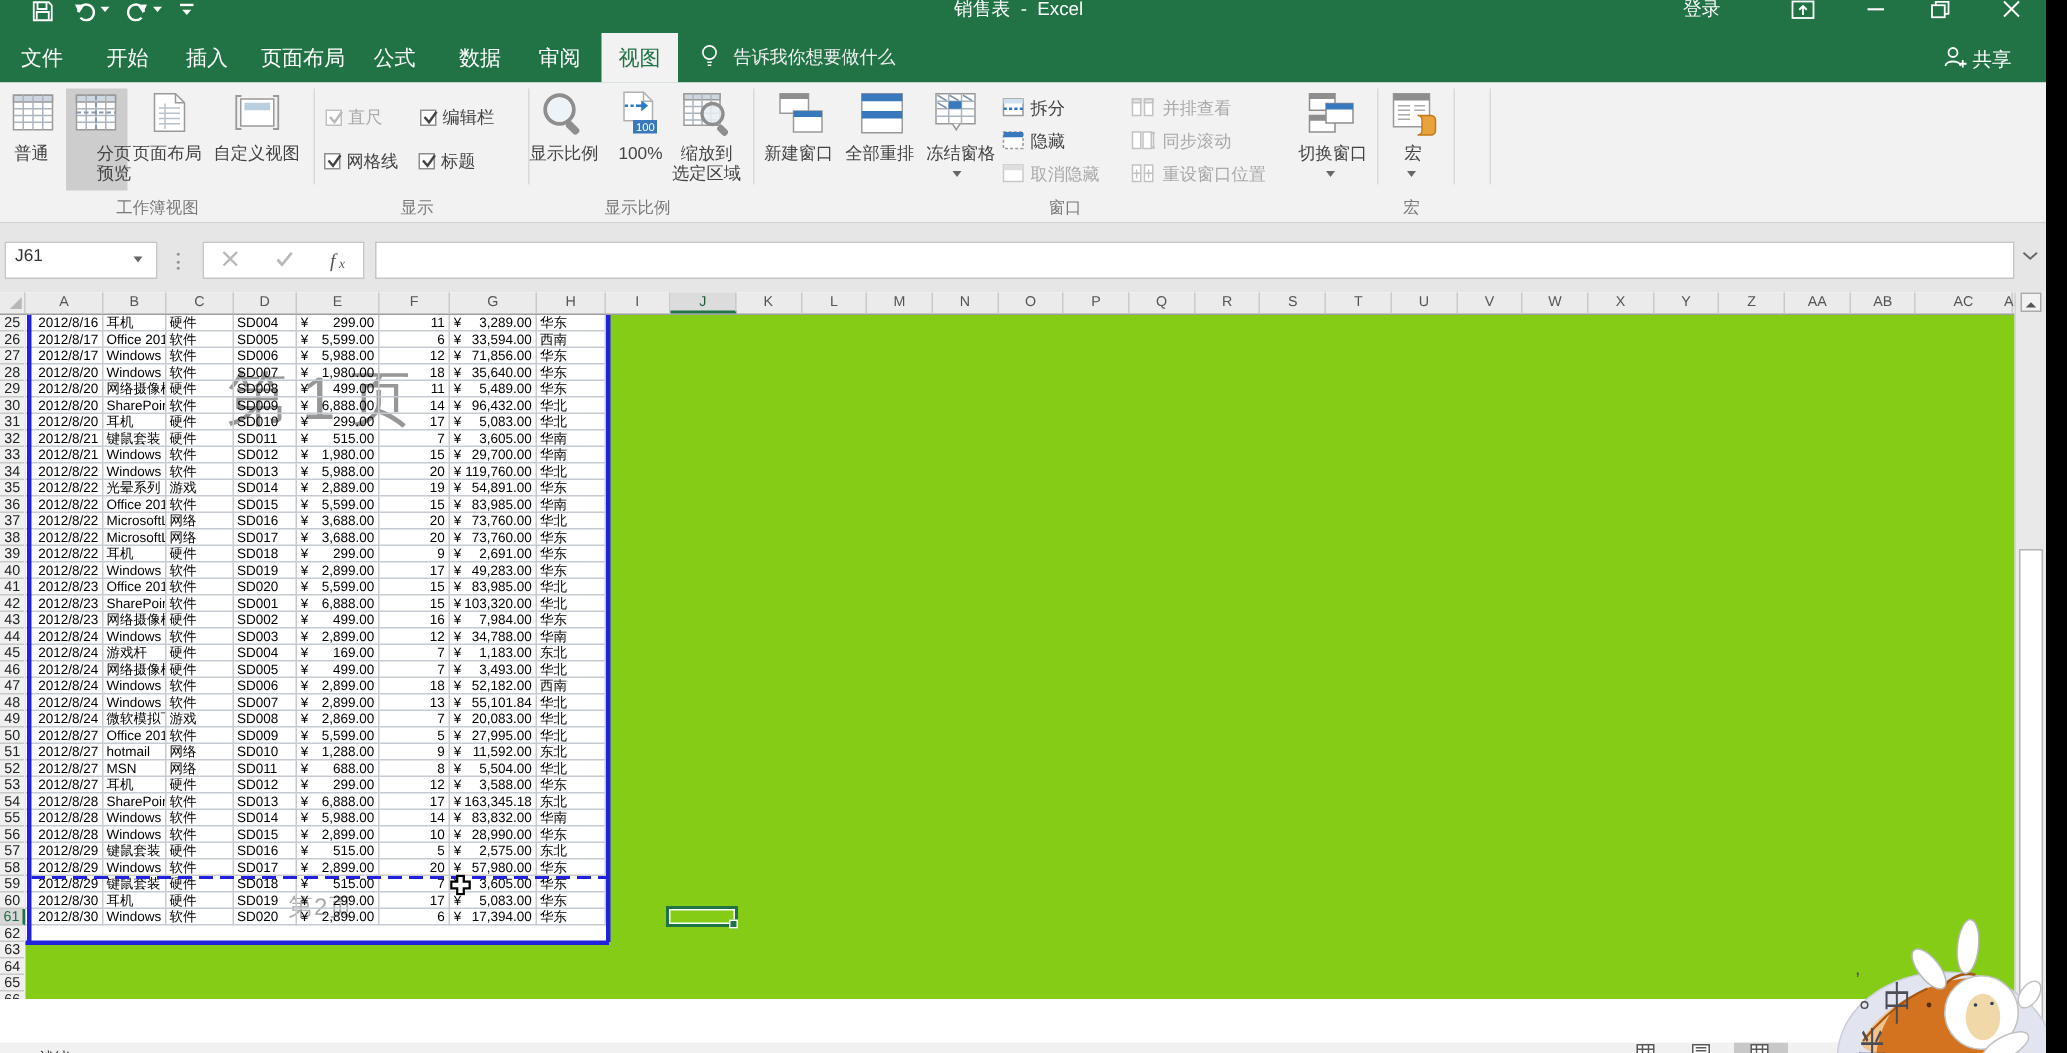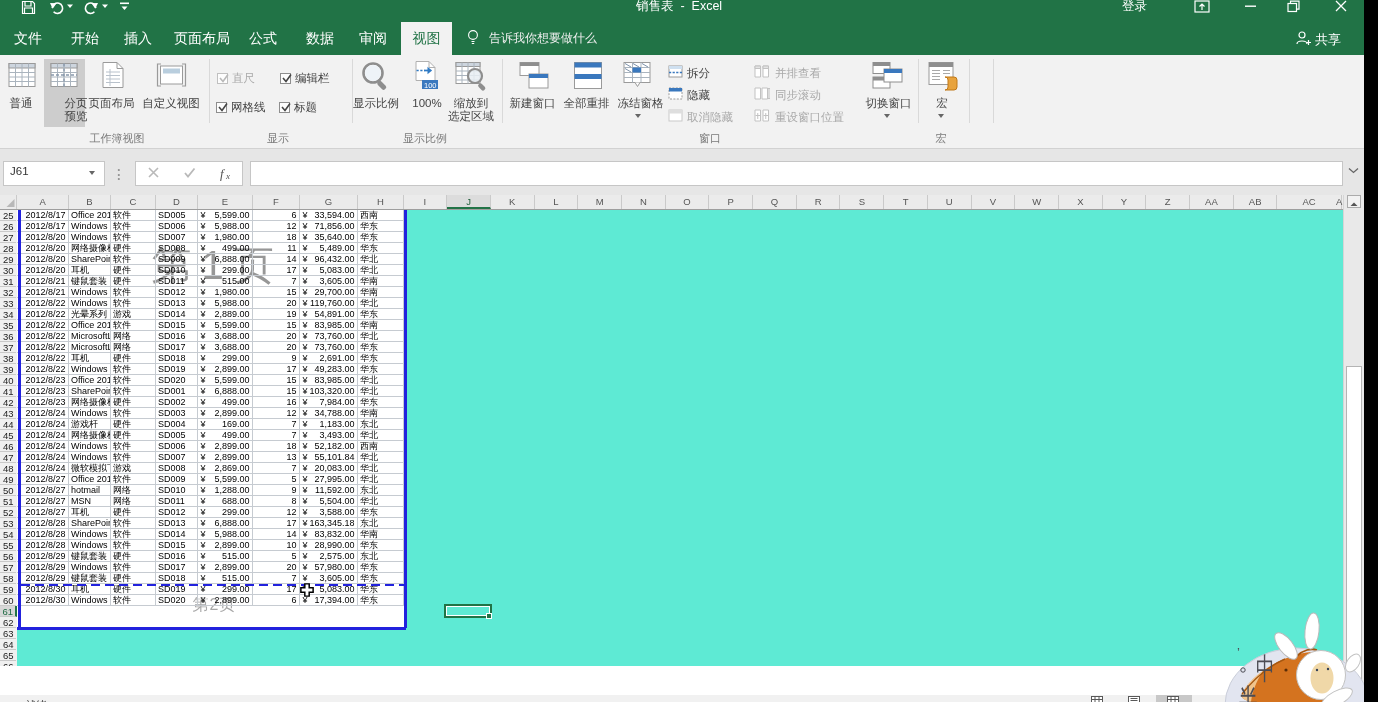--- a/index.html
+++ b/index.html
@@ -28,21 +28,21 @@
 .wbox{position:absolute;top:12px;height:25px;background:#fff;border:1px solid #c6c6c6}
 #nbox{left:3px;width:101.5px}
 #fxbox{left:135px;width:108px}
 #fmbox{left:250px;width:1093px}
 
 #chead{position:absolute;left:0;top:195px;width:1364px;height:14.5px;background:#ebebeb;border-bottom:1px solid #9e9e9e}
 .chc{position:absolute;top:0;height:13.5px;font-size:9.5px;color:#555;text-align:center;line-height:13px;border-right:1px solid #cacaca}
 .selc{background:#dcdcdc;border-bottom:2px solid #217346;color:#1e5c38;height:13.5px}
 #corner{position:absolute;left:0;top:0;width:17.4px;height:13.5px;border-right:1px solid #cacaca}
 
-#gridarea{position:absolute;left:0;top:209.5px;width:1364px;height:456px;background:#5eead4;overflow:hidden}
+#gridarea{position:absolute;left:0;top:209.5px;width:1364px;height:456px;background:#84cc16;overflow:hidden}
 #rheads{position:absolute;left:0;top:0;width:17.4px;height:458.5px;background:#f0f0f0}
 #rheads div{position:absolute;left:0;width:16.4px;height:11px;font-size:9.5px;color:#222;text-align:center;line-height:11.5px;border-bottom:1px solid #c9c9c9}
 #rheads div.sel{background:#d7d7d7;color:#1e6b43;border-right:2px solid #217346;width:17.4px}
 #sheet{position:absolute;left:17.4px;top:0;width:386.6px;height:418px;background:#fff}
 .wm{position:absolute;color:#979797;font-family:"Liberation Sans",sans-serif;white-space:nowrap;z-index:1}
 table{border-collapse:collapse;table-layout:fixed;position:absolute;left:0;top:0;z-index:2;font-size:9px;line-height:10px}
 td{padding:0;font-size:9px;color:#000;white-space:nowrap;overflow:hidden;height:10px;max-height:10px;
    border-right:1px solid #c6cbd1;border-bottom:1px solid #c6cbd1;line-height:10px;vertical-align:middle}
 td.ca{text-align:right;padding-right:3px}
 td.cb,td.cc,td.cd,td.ch{text-align:left;padding-left:1.5px}
@@ -157,21 +157,21 @@
 </svg>
 <svg class="abs" style="left:156px;top:6px" width="31" height="28" viewBox="0 0 31 28">
   <path d="M5 3 h-3.5 v22 h3.5 M26 3 h3.5 v22 h-3.5" fill="none" stroke="#9a9a9a" stroke-width="1.2"></path>
   <rect x="4.5" y="5" width="22" height="18" fill="#fff" stroke="#9a9a9a"></rect>
   <rect x="7" y="7.5" width="17" height="5" fill="#b9cede"></rect>
 </svg>
 <div class="blabel" style="left:2px;top:42px;width:38px">普通</div>
 <div class="blabel" style="left:64px;top:42px;width:24px">分页<br>预览</div>
 <div class="blabel" style="left:88px;top:42px;width:47px">页面布局</div>
 <div class="blabel" style="left:142px;top:42px;width:58px">自定义视图</div>
-<div class="glabel" style="left:84px;width:66px">工作簿视图</div>
+<div class="glabel" style="left:72px;width:66px">工作簿视图</div>
 <div class="rsep" style="left:209px"></div>
 
 <div class="cbrow" style="left:217px;top:16px"><span class="ckb" style="border-color:#c0c0c0"><svg width="13" height="14" viewBox="0 0 13 14">
             <path d="M3 7 l3 3.5 5 -7" stroke="#b9b9b9" stroke-width="1.6" fill="none"></path>
           </svg></span><span class="gray">直尺</span></div>
 <div class="cbrow" style="left:280px;top:16px"><span class="ckb"><svg width="13" height="14" viewBox="0 0 13 14">
             <path d="M3 7 l3 3.5 5 -7" stroke="#444" stroke-width="1.6" fill="none"></path>
           </svg></span>编辑栏</div>
 <div class="cbrow" style="left:216px;top:45px"><span class="ckb"><svg width="13" height="14" viewBox="0 0 13 14">
             <path d="M3 7 l3 3.5 5 -7" stroke="#444" stroke-width="1.6" fill="none"></path>
@@ -399,20 +399,30 @@
             <col style="width:42px">
             <col style="width:45px">
             <col style="width:42px">
             <col style="width:55px">
             <col style="width:47px">
             <col style="width:58px">
             <col style="width:46px">
           </colgroup>
 <tbody>
 <tr>
+              <td class="ca">2012/8/16</td>
+              <td class="cb">耳机</td>
+              <td class="cc">硬件</td>
+              <td class="cd">SD004</td>
+              <td class="ce"><i>¥</i><b>299.00</b></td>
+              <td class="cf">11</td>
+              <td class="cg"><i>¥</i><b>3,289.00</b></td>
+              <td class="ch">华东</td>
+            </tr>
+<tr>
               <td class="ca">2012/8/17</td>
               <td class="cb">Office 2010</td>
               <td class="cc">软件</td>
               <td class="cd">SD005</td>
               <td class="ce"><i>¥</i><b>5,599.00</b></td>
               <td class="cf">6</td>
               <td class="cg"><i>¥</i><b>33,594.00</b></td>
               <td class="ch">西南</td>
             </tr>
 <tr>

